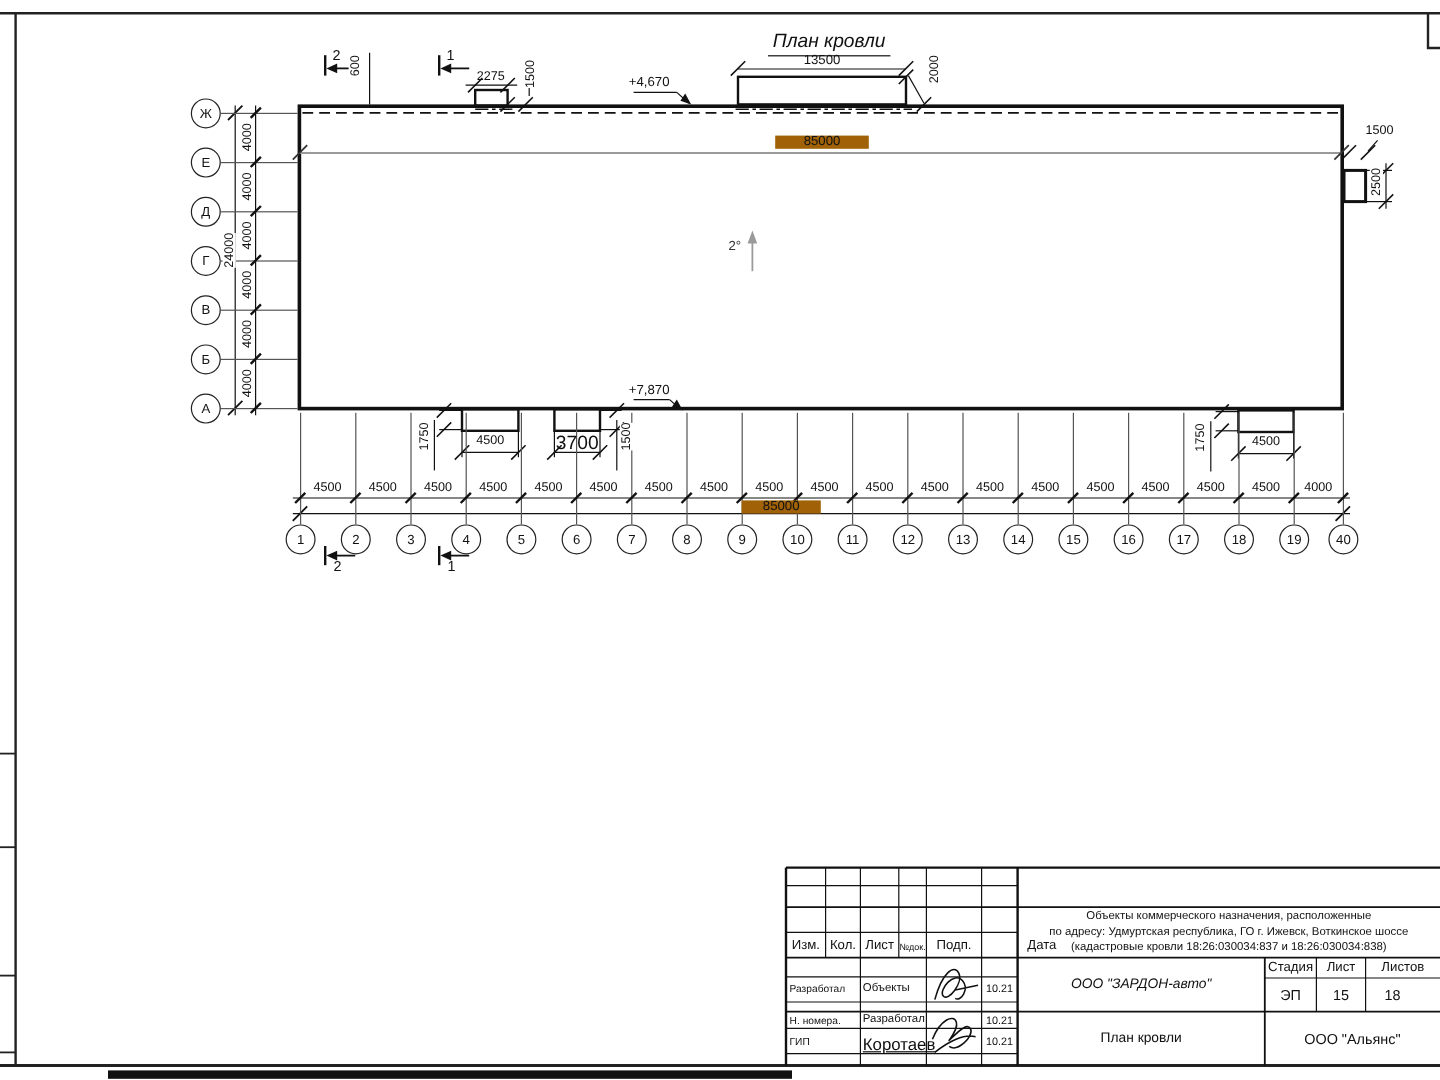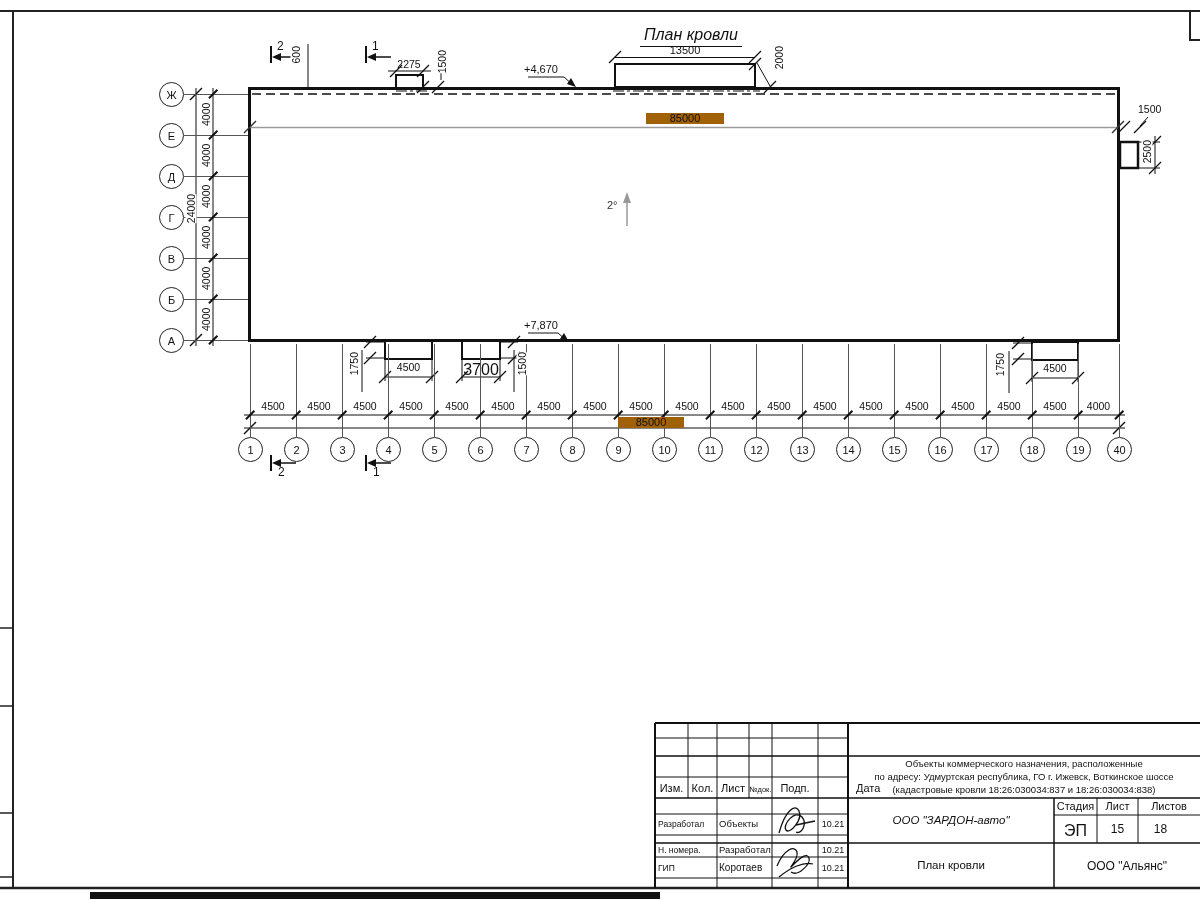--- a/index.html
+++ b/index.html
@@ -521,26 +521,26 @@
   <div class="tb c" style="left:772px;top:783px;width:46px;">Подп.</div>
   <div class="tb c" style="left:818px;top:783px;width:14px;margin-left:38px;">Дата</div>
 
   <div class="tb" style="left:658px;top:820px;font-size:8.5px;">Разработал</div>
   <div class="tb" style="left:719px;top:819px;font-size:9.5px;">Объекты</div>
   <div class="tb c" style="left:818px;top:820px;width:30px;font-size:9px;">10.21</div>
   <div class="tb" style="left:658px;top:846px;font-size:8.5px;">Н. номера.</div>
   <div class="tb" style="left:719px;top:845px;font-size:9.5px;">Разработал</div>
   <div class="tb c" style="left:818px;top:846px;width:30px;font-size:9px;">10.21</div>
   <div class="tb" style="left:658px;top:864px;font-size:8.5px;">ГИП</div>
-  <div class="tb" style="left:719px;top:863px;font-size:10px;">Коротаев</div>
+  <div class="tb" style="left:719px;top:863px;font-size:14px;text-decoration:underline;">Коротаев</div>
   <div class="tb c" style="left:818px;top:864px;width:30px;font-size:9px;">10.21</div>
 
   <div class="tb c" style="left:848px;top:815px;width:206px;font-style:italic;font-size:11.5px;">ООО "ЗАРДОН-авто"</div>
   <div class="tb c" style="left:1054px;top:801px;width:43px;">Стадия</div>
   <div class="tb c" style="left:1097px;top:801px;width:41px;">Лист</div>
   <div class="tb c" style="left:1138px;top:801px;width:62px;">Листов</div>
-  <div class="tb c" style="left:1054px;top:823px;width:43px;font-size:16px;">ЭП</div>
+  <div class="tb c" style="left:1054px;top:823px;width:43px;font-size:12px;">ЭП</div>
   <div class="tb c" style="left:1097px;top:823px;width:41px;font-size:12px;">15</div>
   <div class="tb c" style="left:1138px;top:823px;width:45px;font-size:12px;">18</div>
   <div class="tb c" style="left:848px;top:860px;width:206px;font-size:11.5px;">План кровли</div>
   <div class="tb c" style="left:1054px;top:860px;width:146px;font-size:12px;">ООО "Альянс"</div>
 
 </div>
 
 </body></html>

